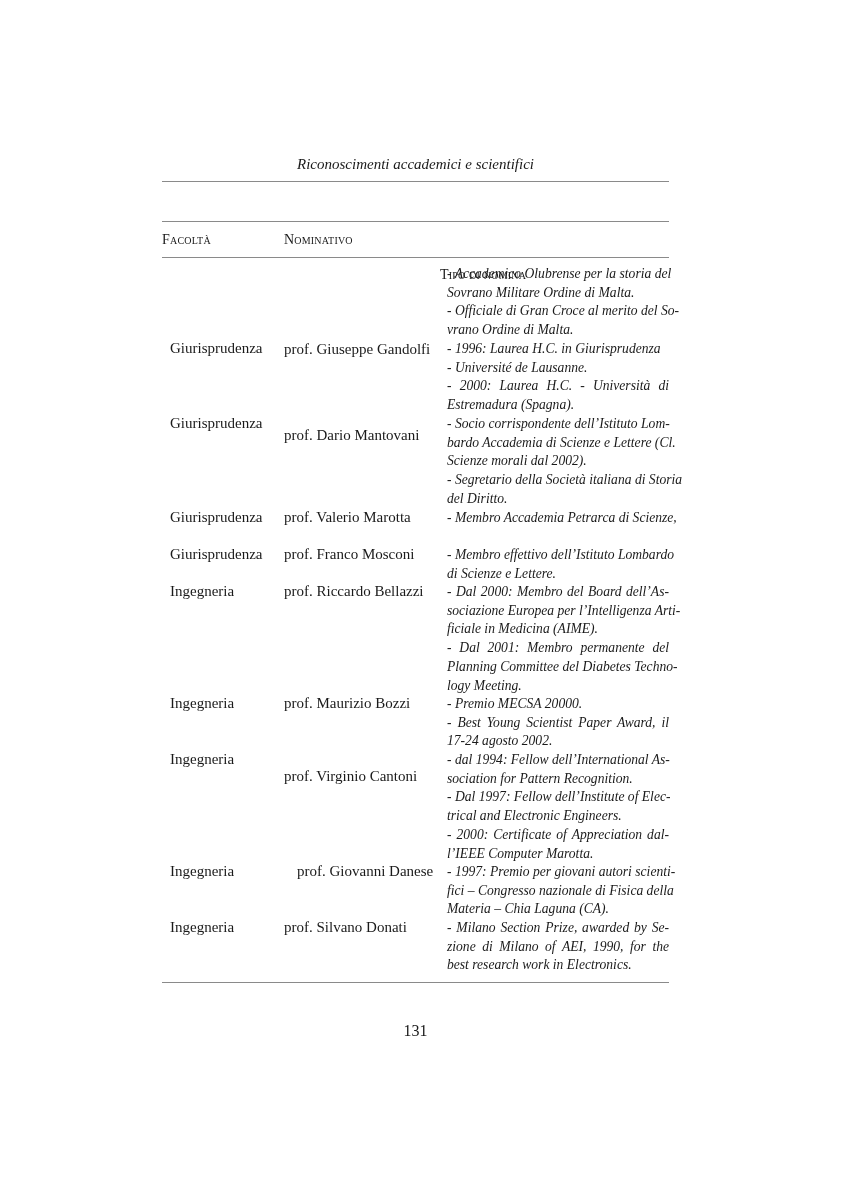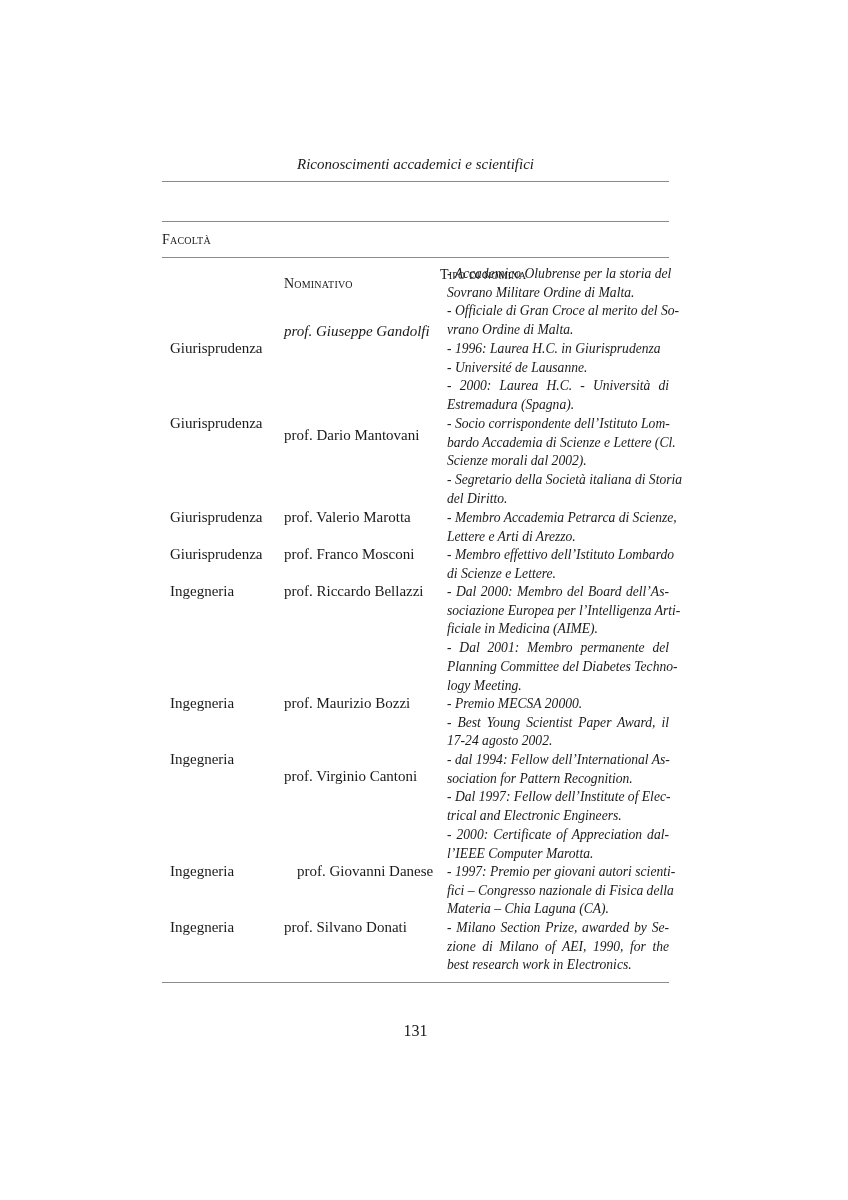--- a/index.html
+++ b/index.html
@@ -16,28 +16,28 @@
   .page-number { position:absolute; top:1022px; left:162px; width:507px; text-align:center; font-size:16px; }
 </style>
 </head>
 <body>
 
 <div class="running-head">Riconoscimenti accademici e scientifici</div>
 <div class="rule" style="top:181px;"></div>
 
 <div class="rule" style="top:221px;"></div>
 <div class="hdr" style="left:162px;">Facoltà</div>
-<div class="hdr" style="left:284px;margin-top:44px;">Nominativo</div>
+<div class="hdr" style="left:284px;">Nominativo</div>
 <div class="hdr" style="left:440px;margin-top:35px;">Tipo di nomina</div>
 <div class="rule" style="top:257px;"></div>
 
 <div id="rows">
     <div class="row" style="top: 265px;">
       <div class="c1" style="top: 74.8px;">Giurisprudenza</div>
-      <div class="c2" style="top: 58px; font-style: italic;">prof. Giuseppe Gandolfi</div>
+      <div class="c2" style="top: 76px;">prof. Giuseppe Gandolfi</div>
       <div class="c3">
         <span class="ln">- Accademico Olubrense per la storia del</span>
         <span class="ln last">Sovrano Militare Ordine di Malta.</span>
         <span class="ln">- Officiale di Gran Croce al merito del So-</span>
         <span class="ln last">vrano Ordine di Malta.</span>
         <span class="ln last">- 1996: Laurea H.C. in Giurisprudenza</span>
         <span class="ln last">- Université de Lausanne.</span>
         <span class="ln">- 2000: Laurea H.C. - Università di</span>
         <span class="ln last">Estremadura (Spagna).</span>
       </div>
@@ -51,21 +51,20 @@
         <span class="ln last">Scienze morali dal 2002).</span>
         <span class="ln">- Segretario della Società italiana di Storia</span>
         <span class="ln last">del Diritto.</span>
       </div>
     </div>
     <div class="row" style="top: 509px;">
       <div class="c1" style="top: 0px;">Giurisprudenza</div>
       <div class="c2" style="top: 0px;">prof. Valerio Marotta</div>
       <div class="c3">
         <span class="ln">- Membro Accademia Petrarca di Scienze,</span>
-        <span class="ln last">Lettere e Arti di Arezzo.</span>
       </div>
     </div>
     <div class="row" style="top: 546px;">
       <div class="c1" style="top: 0px;">Giurisprudenza</div>
       <div class="c2" style="top: 0px;">prof. Franco Mosconi</div>
       <div class="c3">
         <span class="ln">- Membro effettivo dell’Istituto Lombardo</span>
         <span class="ln last">di Scienze e Lettere.</span>
       </div>
     </div>

